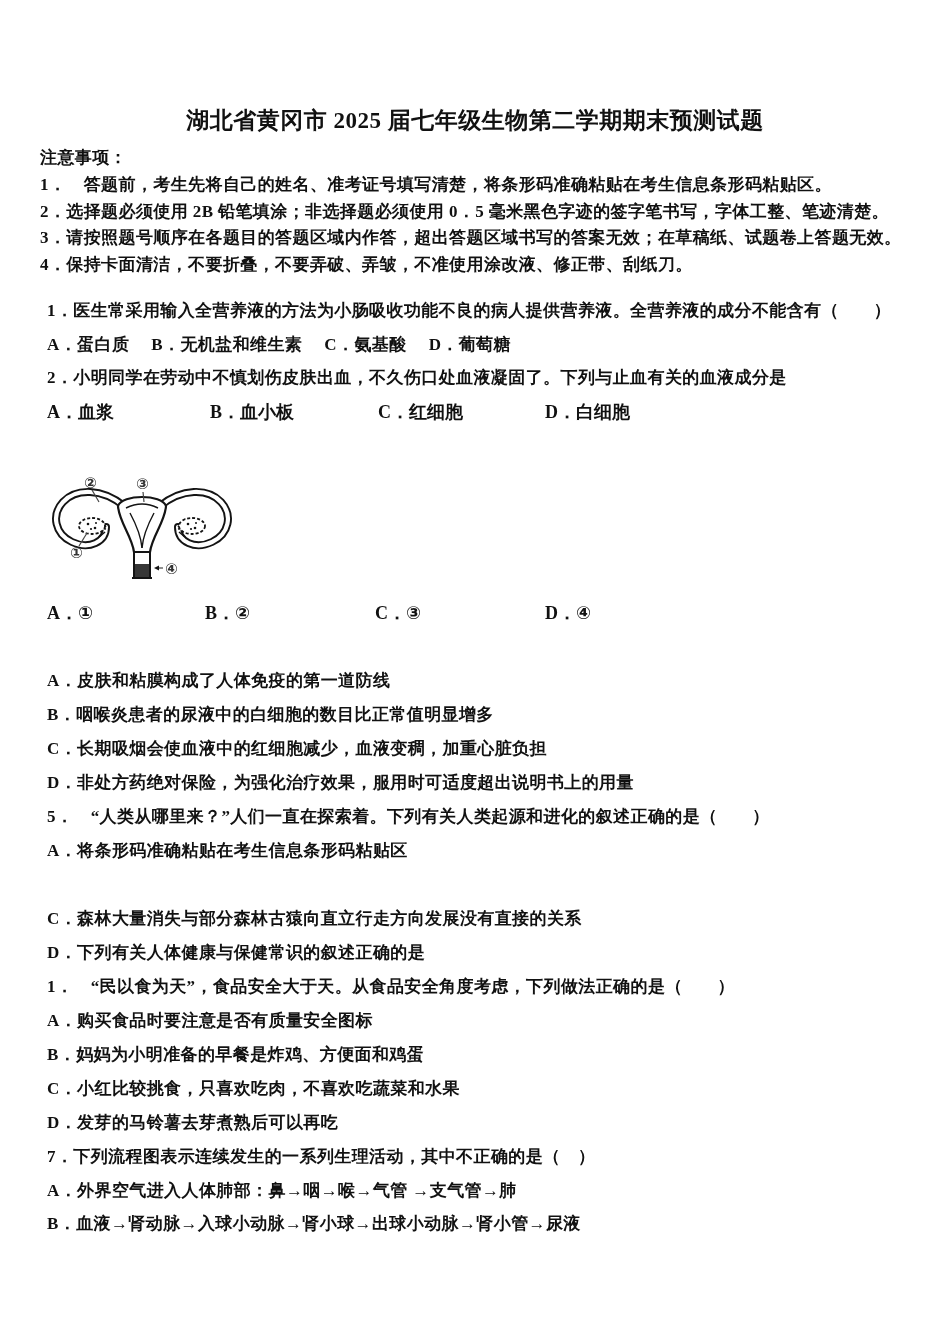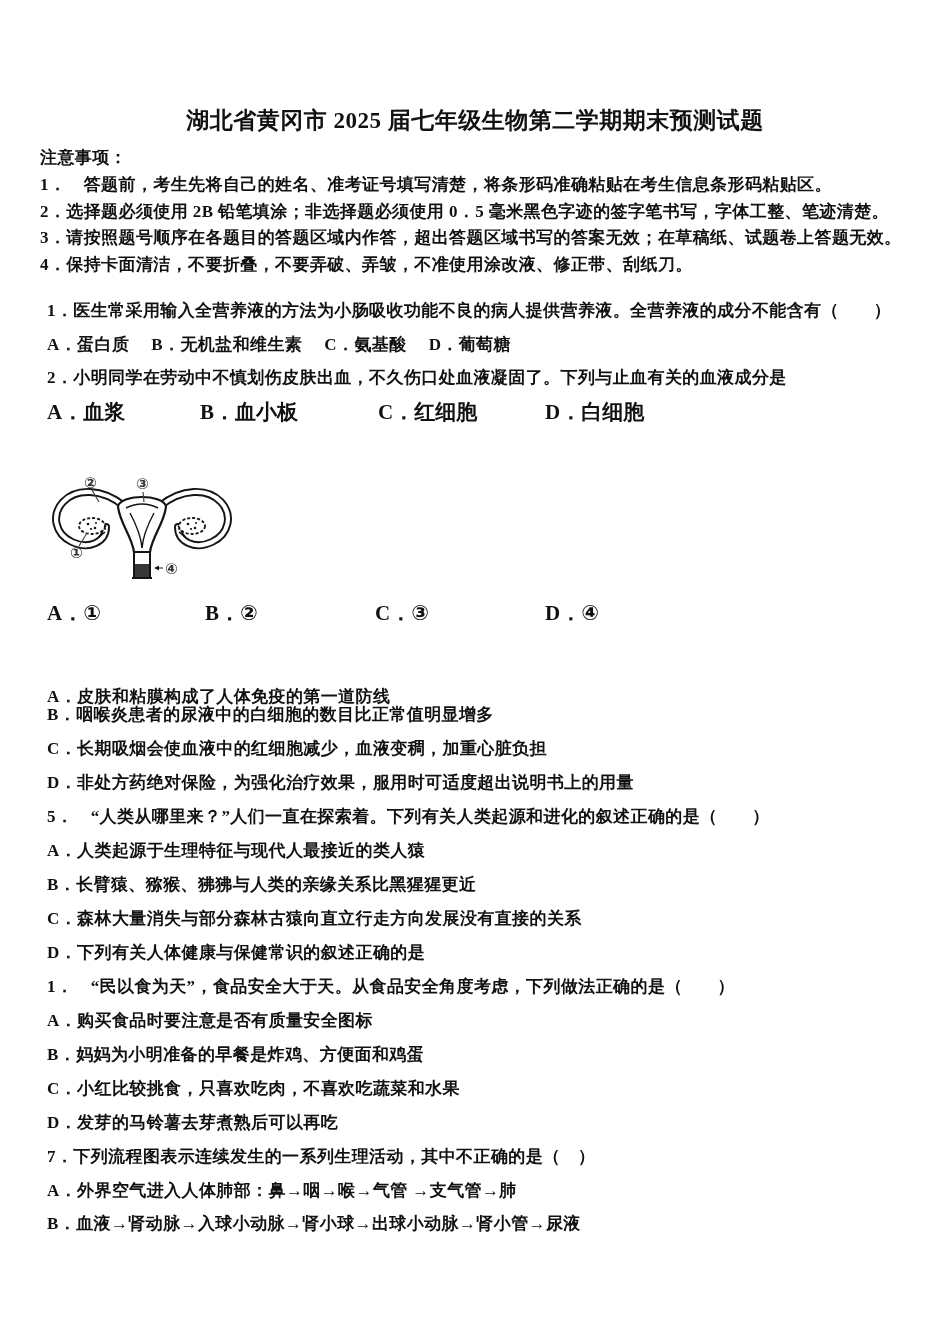--- a/index.html
+++ b/index.html
@@ -21,21 +21,21 @@
     letter-spacing:0.4px;
   }
   .title{
     left:0;width:950px;
     text-align:center;
     font-size:23px;
     letter-spacing:0.5px;
   }
   .notice{left:40px;}
   .optcell{position:absolute;top:0;white-space:pre;}
-  .optrow{position:absolute;left:0;width:950px;height:22px;font-size:21px;line-height:22px;}
+  .optrow{position:absolute;left:0;width:950px;height:22px;font-size:18px;line-height:22px;}
   .fig{position:absolute;left:46px;top:466px;}
 </style>
 </head>
 <body>
 
 <div class="page">
 
   <div class="line title" style="top:110px">湖北省黄冈市 2025 届七年级生物第二学期期末预测试题</div>
 
   <div class="line notice" style="top:147px">注意事项：</div>
@@ -43,21 +43,21 @@
   <div class="line notice" style="top:201px">2．选择题必须使用 2B 铅笔填涂；非选择题必须使用 0．5 毫米黑色字迹的签字笔书写，字体工整、笔迹清楚。</div>
   <div class="line notice" style="top:227px">3．请按照题号顺序在各题目的答题区域内作答，超出答题区域书写的答案无效；在草稿纸、试题卷上答题无效。</div>
   <div class="line notice" style="top:254px">4．保持卡面清洁，不要折叠，不要弄破、弄皱，不准使用涂改液、修正带、刮纸刀。</div>
 
   <div class="line" style="top:300px">1．医生常采用输入全营养液的方法为小肠吸收功能不良的病人提供营养液。全营养液的成分不能含有（　　）</div>
   <div class="line" style="top:334px">A．蛋白质　 B．无机盐和维生素　 C．氨基酸　 D．葡萄糖</div>
 
   <div class="line" style="top:367px">2．小明同学在劳动中不慎划伤皮肤出血，不久伤口处血液凝固了。下列与止血有关的血液成分是</div>
   <div class="optrow" style="top:401px">
     <span class="optcell" style="left:47px">A．血浆</span>
-    <span class="optcell" style="left:200px">B．血小板</span>
+    <span class="optcell" style="left:210px">B．血小板</span>
     <span class="optcell" style="left:378px">C．红细胞</span>
     <span class="optcell" style="left:545px">D．白细胞</span>
   </div>
 
 
   <svg class="fig" width="192" height="120" viewBox="0 0 192 120">
 
     <g fill="none" stroke="#141414" stroke-width="8" stroke-linecap="round">
       <path d="M 78,40 C 56,22 30,22 17,36 C 5,49 9,68 26,76 C 43,84 60,76 60,61"></path>
       <path d="M 114,40 C 136,22 162,22 175,36 C 187,49 183,68 166,76 C 149,84 132,76 132,61"></path>
@@ -113,28 +113,27 @@
     </g>
   </svg>
 
   <div class="optrow" style="top:602px">
     <span class="optcell" style="left:47px">A．①</span>
     <span class="optcell" style="left:205px">B．②</span>
     <span class="optcell" style="left:375px">C．③</span>
     <span class="optcell" style="left:545px">D．④</span>
   </div>
 
-  <div class="line" style="top:686px">A．皮肤和粘膜构成了人体免疫的第一道防线</div>
+  <div class="line" style="top:670px">A．皮肤和粘膜构成了人体免疫的第一道防线</div>
   <div class="line" style="top:704px">B．咽喉炎患者的尿液中的白细胞的数目比正常值明显增多</div>
   <div class="line" style="top:738px">C．长期吸烟会使血液中的红细胞减少，血液变稠，加重心脏负担</div>
   <div class="line" style="top:772px">D．非处方药绝对保险，为强化治疗效果，服用时可适度超出说明书上的用量</div>
 
   <div class="line" style="top:806px">5．　“人类从哪里来？”人们一直在探索着。下列有关人类起源和进化的叙述正确的是（　　）</div>
-  <div class="line" style="top:840px">A．人类起源于生理特征与现代人最接近的类人猿</div>
-  <div class="line" style="top:874px">B．长臂猿、猕猴、狒狒与人类的亲缘关系比黑猩猩更近</div>
+  <div class="line" style="top:840px">A．将条形码准确粘贴在考生信息条形码粘贴区</div>
   <div class="line" style="top:908px">C．森林大量消失与部分森林古猿向直立行走方向发展没有直接的关系</div>
   <div class="line" style="top:942px">D．下列有关人体健康与保健常识的叙述正确的是</div>
 
   <div class="line" style="top:976px">1．　“民以食为天”，食品安全大于天。从食品安全角度考虑，下列做法正确的是（　　）</div>
   <div class="line" style="top:1010px">A．购买食品时要注意是否有质量安全图标</div>
   <div class="line" style="top:1044px">B．妈妈为小明准备的早餐是炸鸡、方便面和鸡蛋</div>
   <div class="line" style="top:1078px">C．小红比较挑食，只喜欢吃肉，不喜欢吃蔬菜和水果</div>
   <div class="line" style="top:1112px">D．发芽的马铃薯去芽煮熟后可以再吃</div>
 
   <div class="line" style="top:1146px">7．下列流程图表示连续发生的一系列生理活动，其中不正确的是（　）</div>

